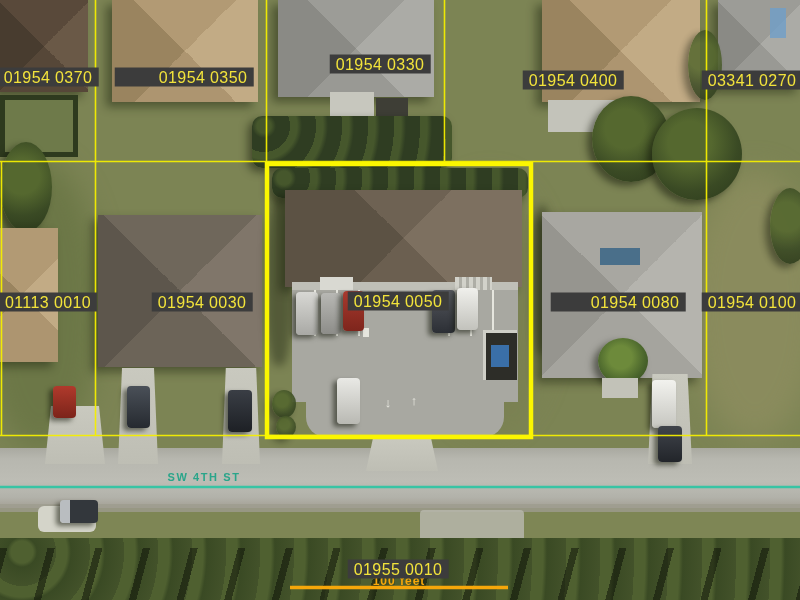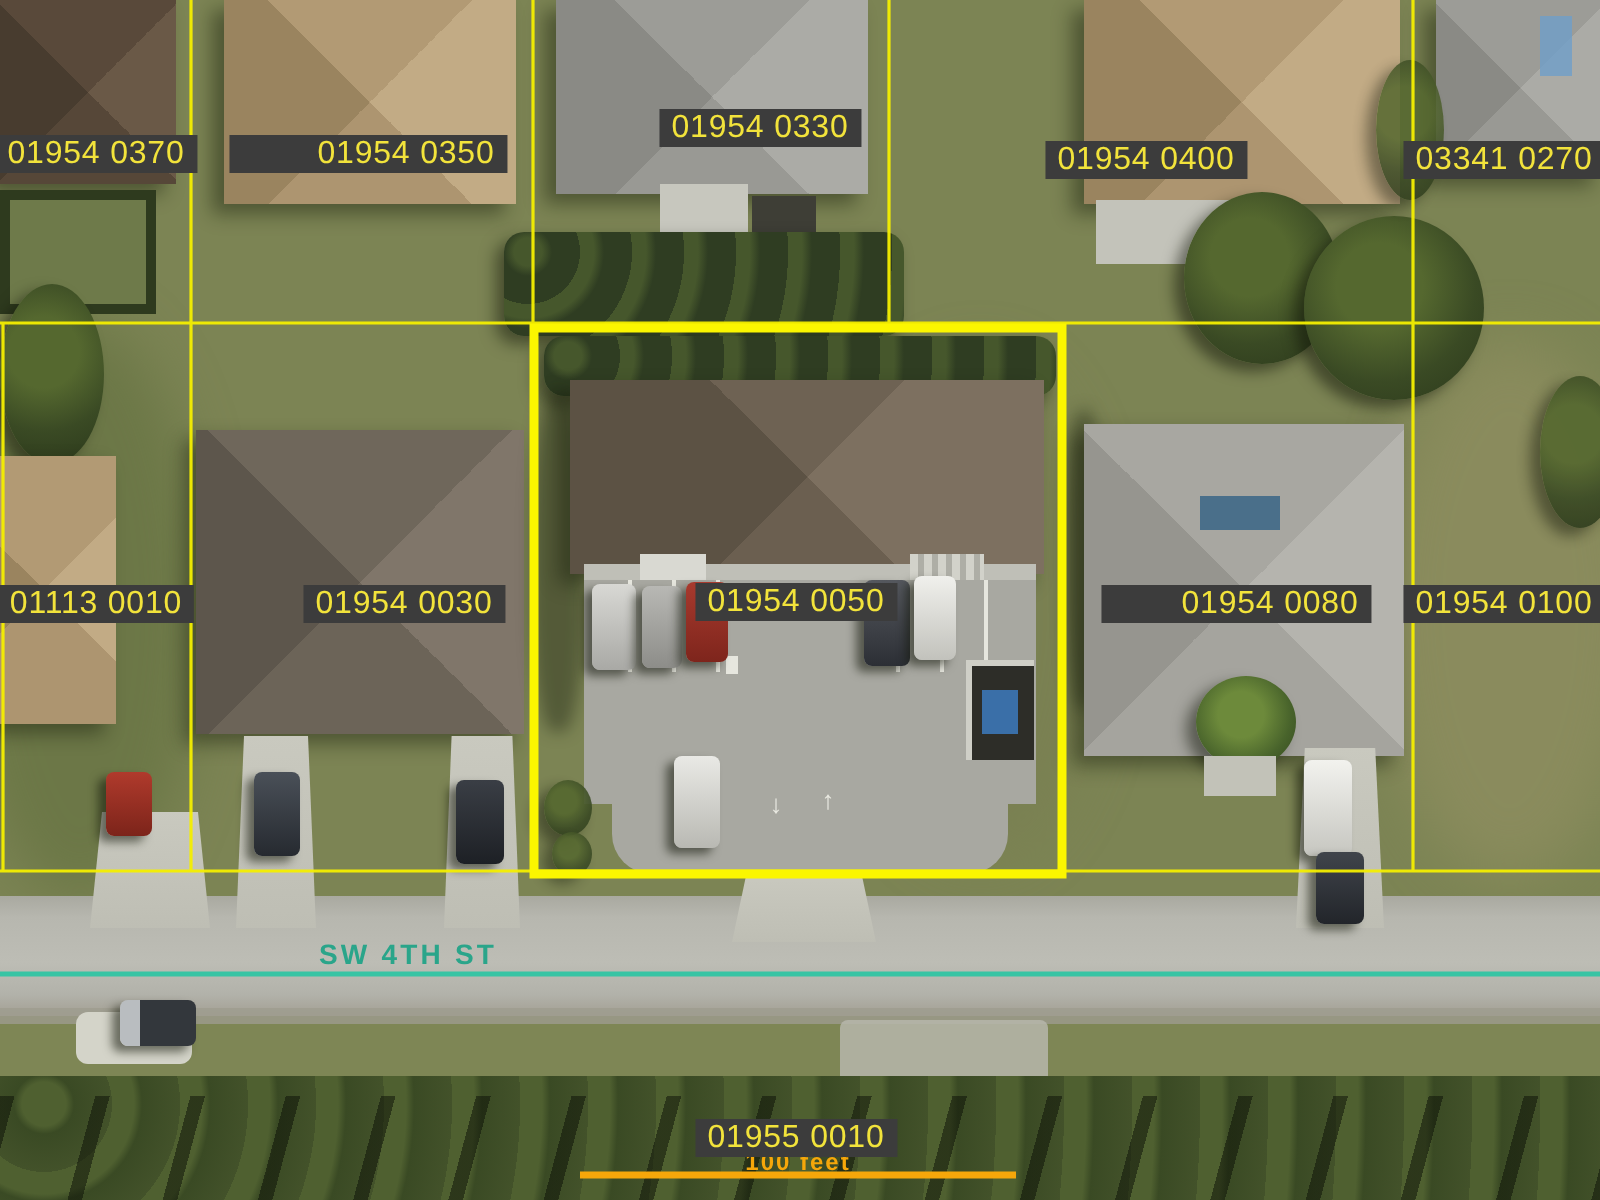--- a/index.html
+++ b/index.html
@@ -33,21 +33,21 @@
   .bushshadow{background:repeating-linear-gradient(105deg,rgba(10,14,5,.5) 0 7px,rgba(0,0,0,0) 7px 46px);}
 
   .stalls{background:repeating-linear-gradient(90deg,rgba(0,0,0,0) 0 20px,#e6e6de 20px 22px);}
 
   
   #overlay{left:0;top:0;z-index:5;}
   #labels{left:0;top:0;width:100%;height:100%;z-index:6;}
   .parcel-label{transform:translate(-50%,-50%);background:var(--label-bg);color:var(--label-text);
     font-size:16px;line-height:15px;padding:2px 6px;white-space:nowrap;letter-spacing:.4px;}
   #street-name{z-index:6;transform:translate(-50%,-50%);color:var(--street-text);
-    font-size:14px;font-weight:bold;letter-spacing:1.6px;white-space:nowrap;}
+    font-size:11px;font-weight:bold;letter-spacing:1.6px;white-space:nowrap;}
   #scale-text{z-index:4;transform:translate(-50%,-50%);color:var(--scale-bar);
     font-size:12px;font-weight:bold;letter-spacing:1px;white-space:nowrap;}
   .arrow{color:#e9e9e1;font-size:13px;font-weight:bold;z-index:3;transform:translate(-50%,-50%);}
 </style>
 </head>
 <body>
 
 <div id="map">
 
   <div class="patch" style="left:690px;top:170px;width:130px;height:270px;background:rgba(150,145,100,.55);"></div>

